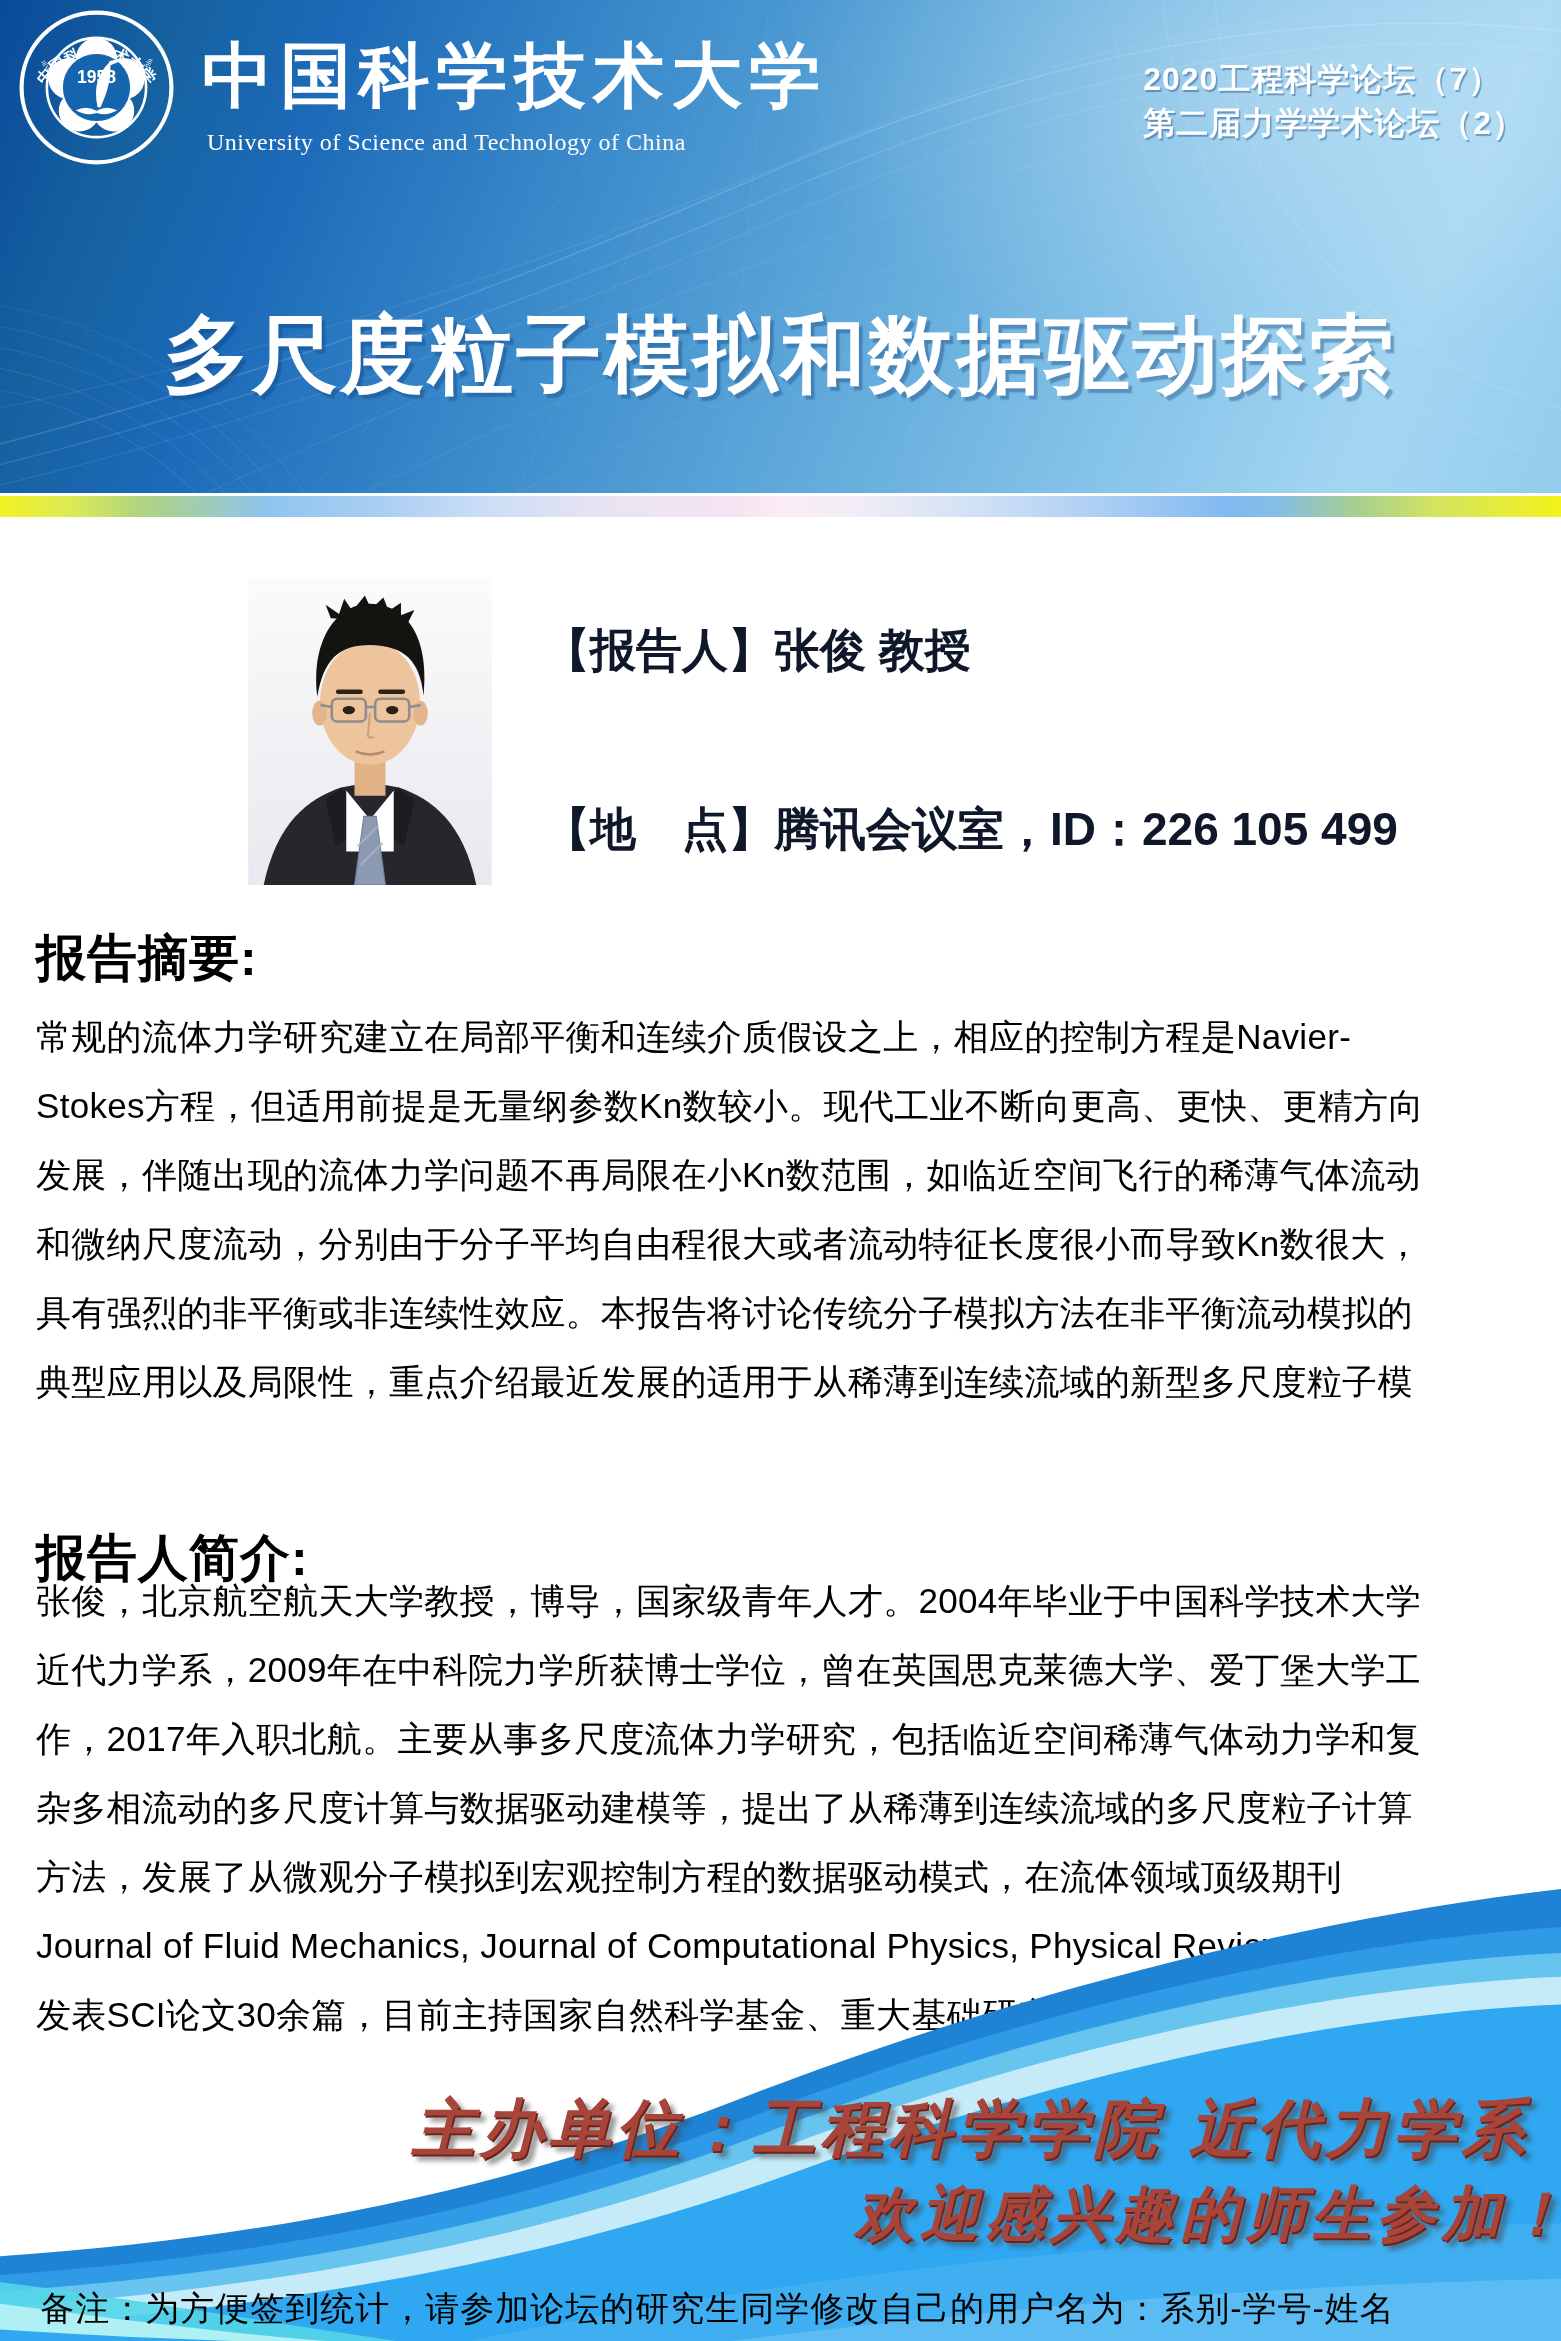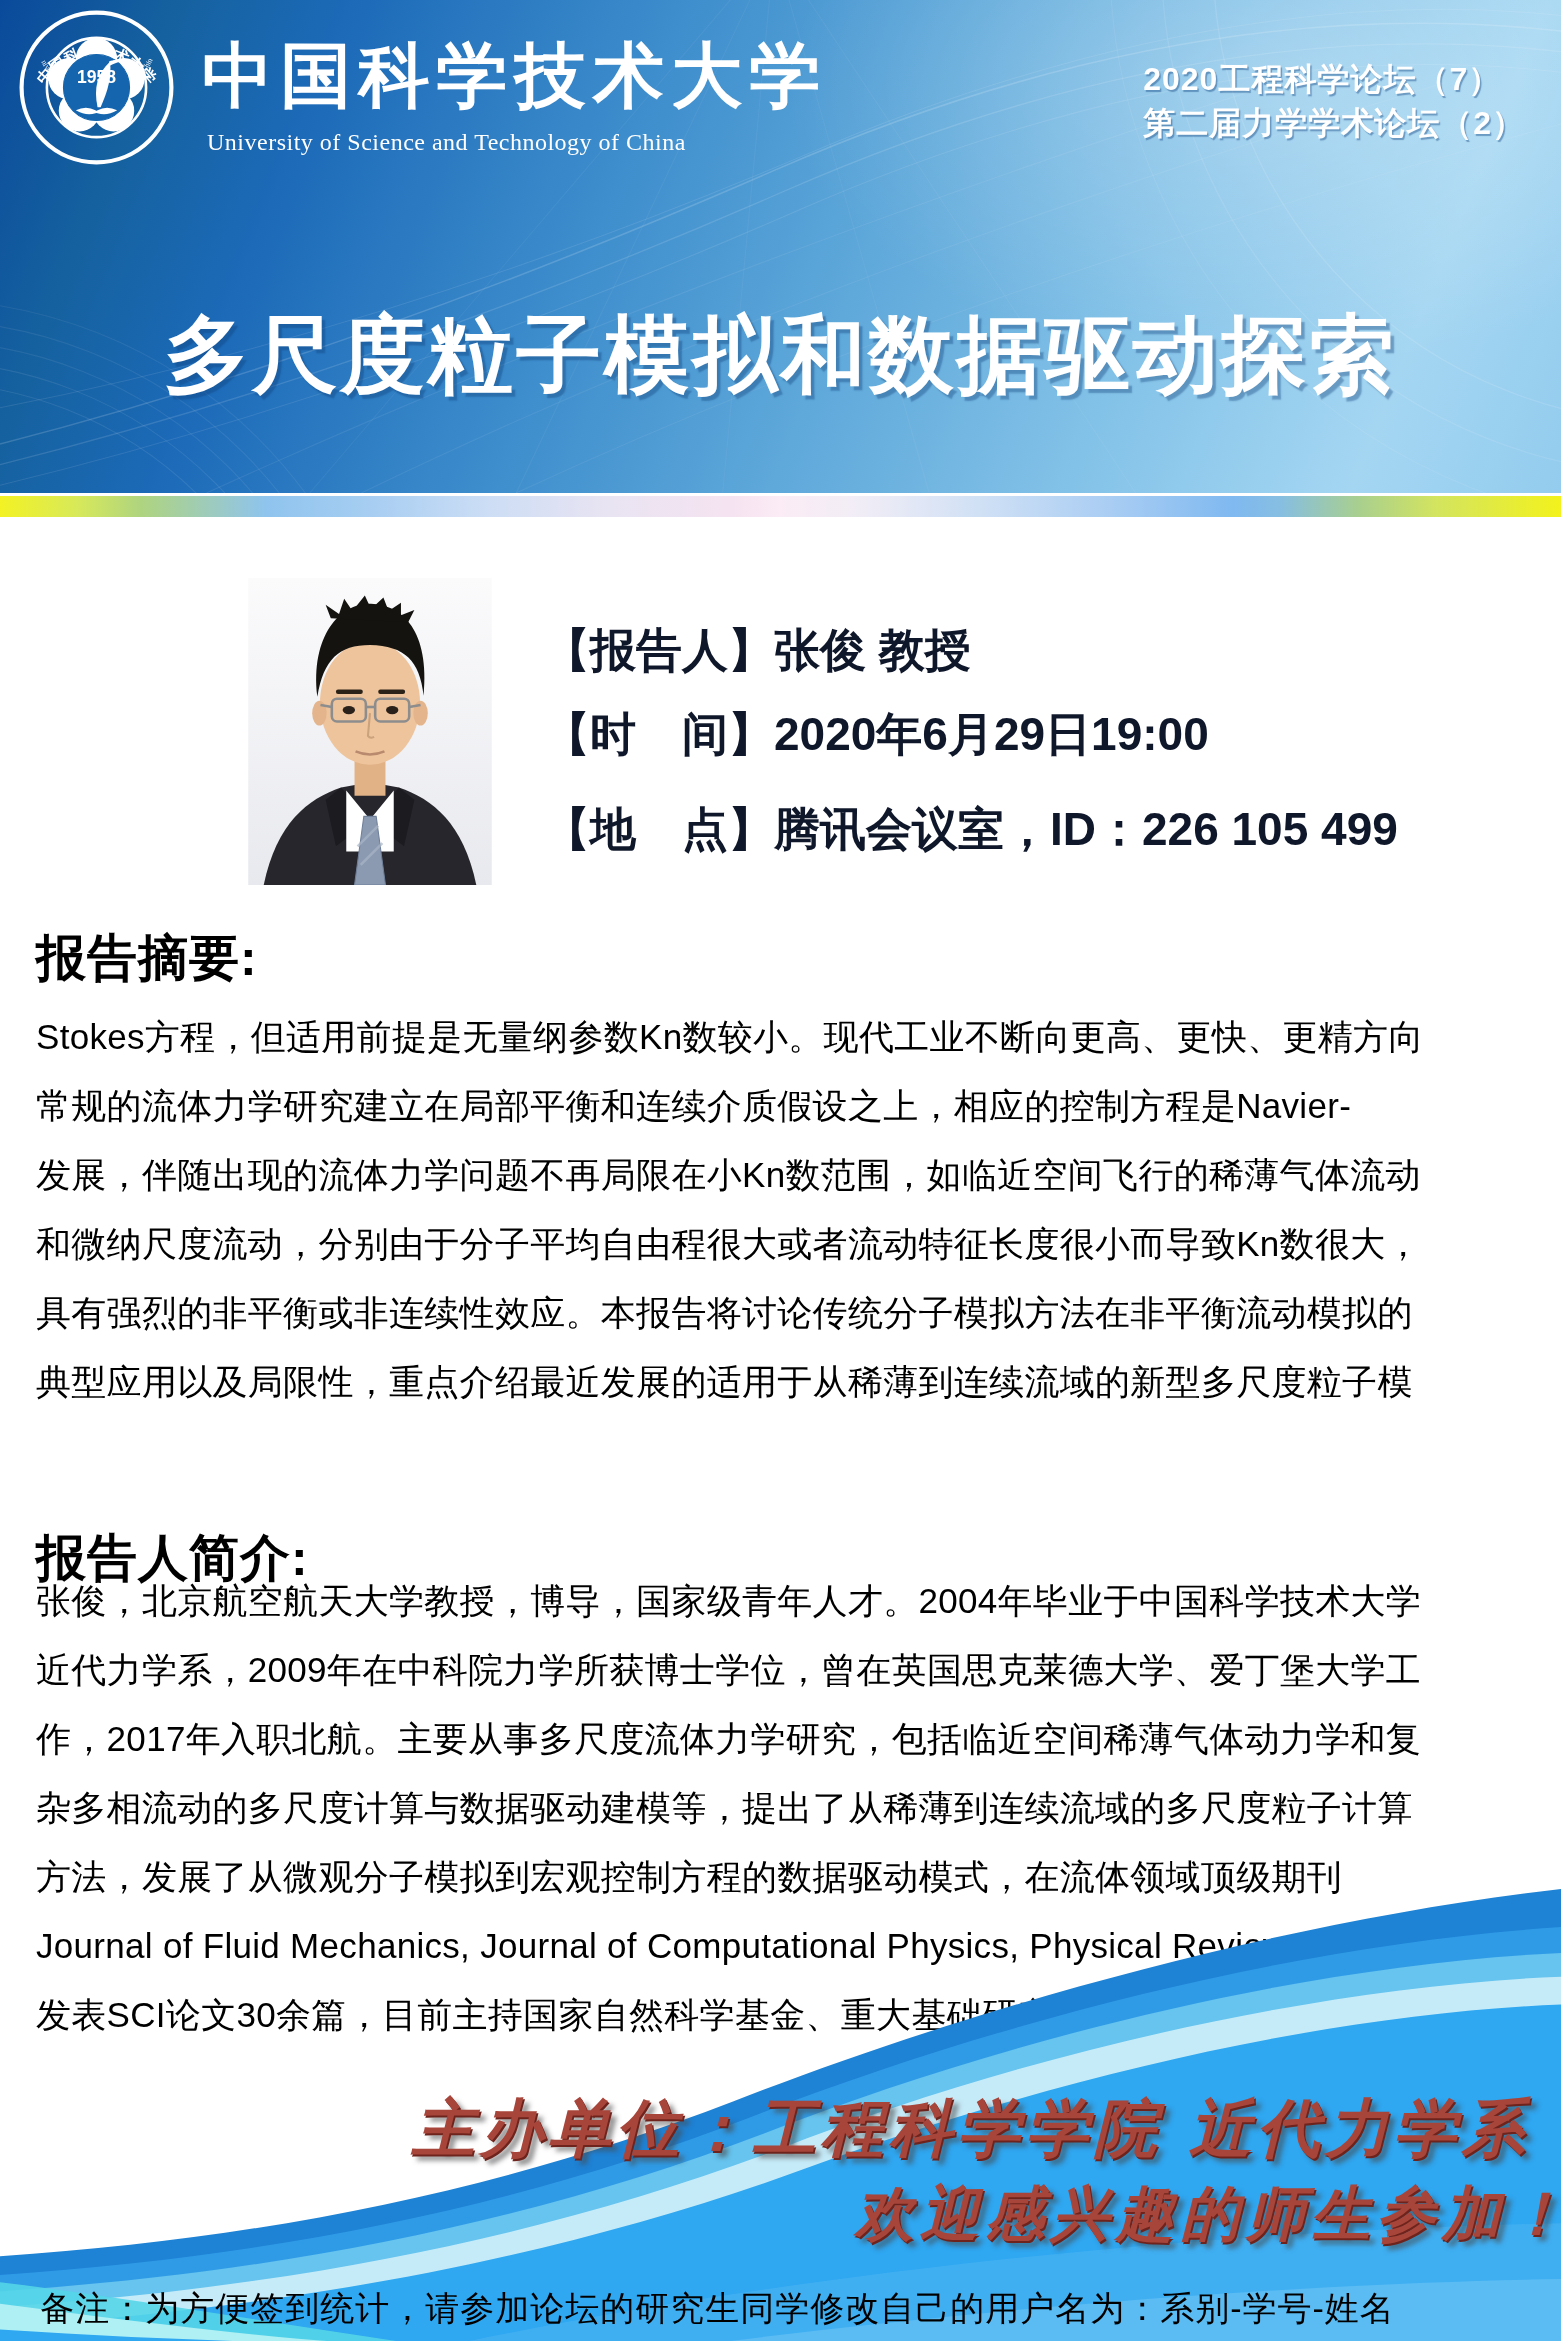--- a/index.html
+++ b/index.html
@@ -192,31 +192,28 @@
     <ellipse cx="195" cy="256" rx="12" ry="8" fill="#2a221a"></ellipse>
     <ellipse cx="279" cy="256" rx="12" ry="8" fill="#2a221a"></ellipse>
 
     <path d="M236,262 L232,306 Q236,312 244,308" fill="none" stroke="#caa27c" stroke-width="4"></path>
     <path d="M208,336 Q236,348 264,336" fill="none" stroke="#b98a6d" stroke-width="5"></path>
   </svg>
 
   <div class="spk-line spk-1">
     <span>【报告人】</span><span>张俊 教授</span>
   </div>
-  <div class="spk-line spk-2">
-    <span>【时　间】</span><span>2020年6月29日19:00</span>
-  </div>
   <div class="spk-line spk-3">
     <span>【地　点】</span><span>腾讯会议室，ID：226 105 499</span>
   </div>
 
   <div class="sec-heading h-abstract">报告摘要:</div>
   <div class="body-block b-abstract">
+    <div class="body-line">常规的流体力学研究建立在局部平衡和连续介质假设之上，相应的控制方程是Navier-</div>
     <div class="body-line">Stokes方程，但适用前提是无量纲参数Kn数较小。现代工业不断向更高、更快、更精方向</div>
-    <div class="body-line">常规的流体力学研究建立在局部平衡和连续介质假设之上，相应的控制方程是Navier-</div>
     <div class="body-line">发展，伴随出现的流体力学问题不再局限在小Kn数范围，如临近空间飞行的稀薄气体流动</div>
     <div class="body-line">和微纳尺度流动，分别由于分子平均自由程很大或者流动特征长度很小而导致Kn数很大，</div>
     <div class="body-line">具有强烈的非平衡或非连续性效应。本报告将讨论传统分子模拟方法在非平衡流动模拟的</div>
     <div class="body-line">典型应用以及局限性，重点介绍最近发展的适用于从稀薄到连续流域的新型多尺度粒子模</div>
   </div>
 
   <div class="sec-heading h-bio">报告人简介:</div>
   <div class="body-block b-bio">
     <div class="body-line">张俊，北京航空航天大学教授，博导，国家级青年人才。2004年毕业于中国科学技术大学</div>
     <div class="body-line">近代力学系，2009年在中科院力学所获博士学位，曾在英国思克莱德大学、爱丁堡大学工</div>

